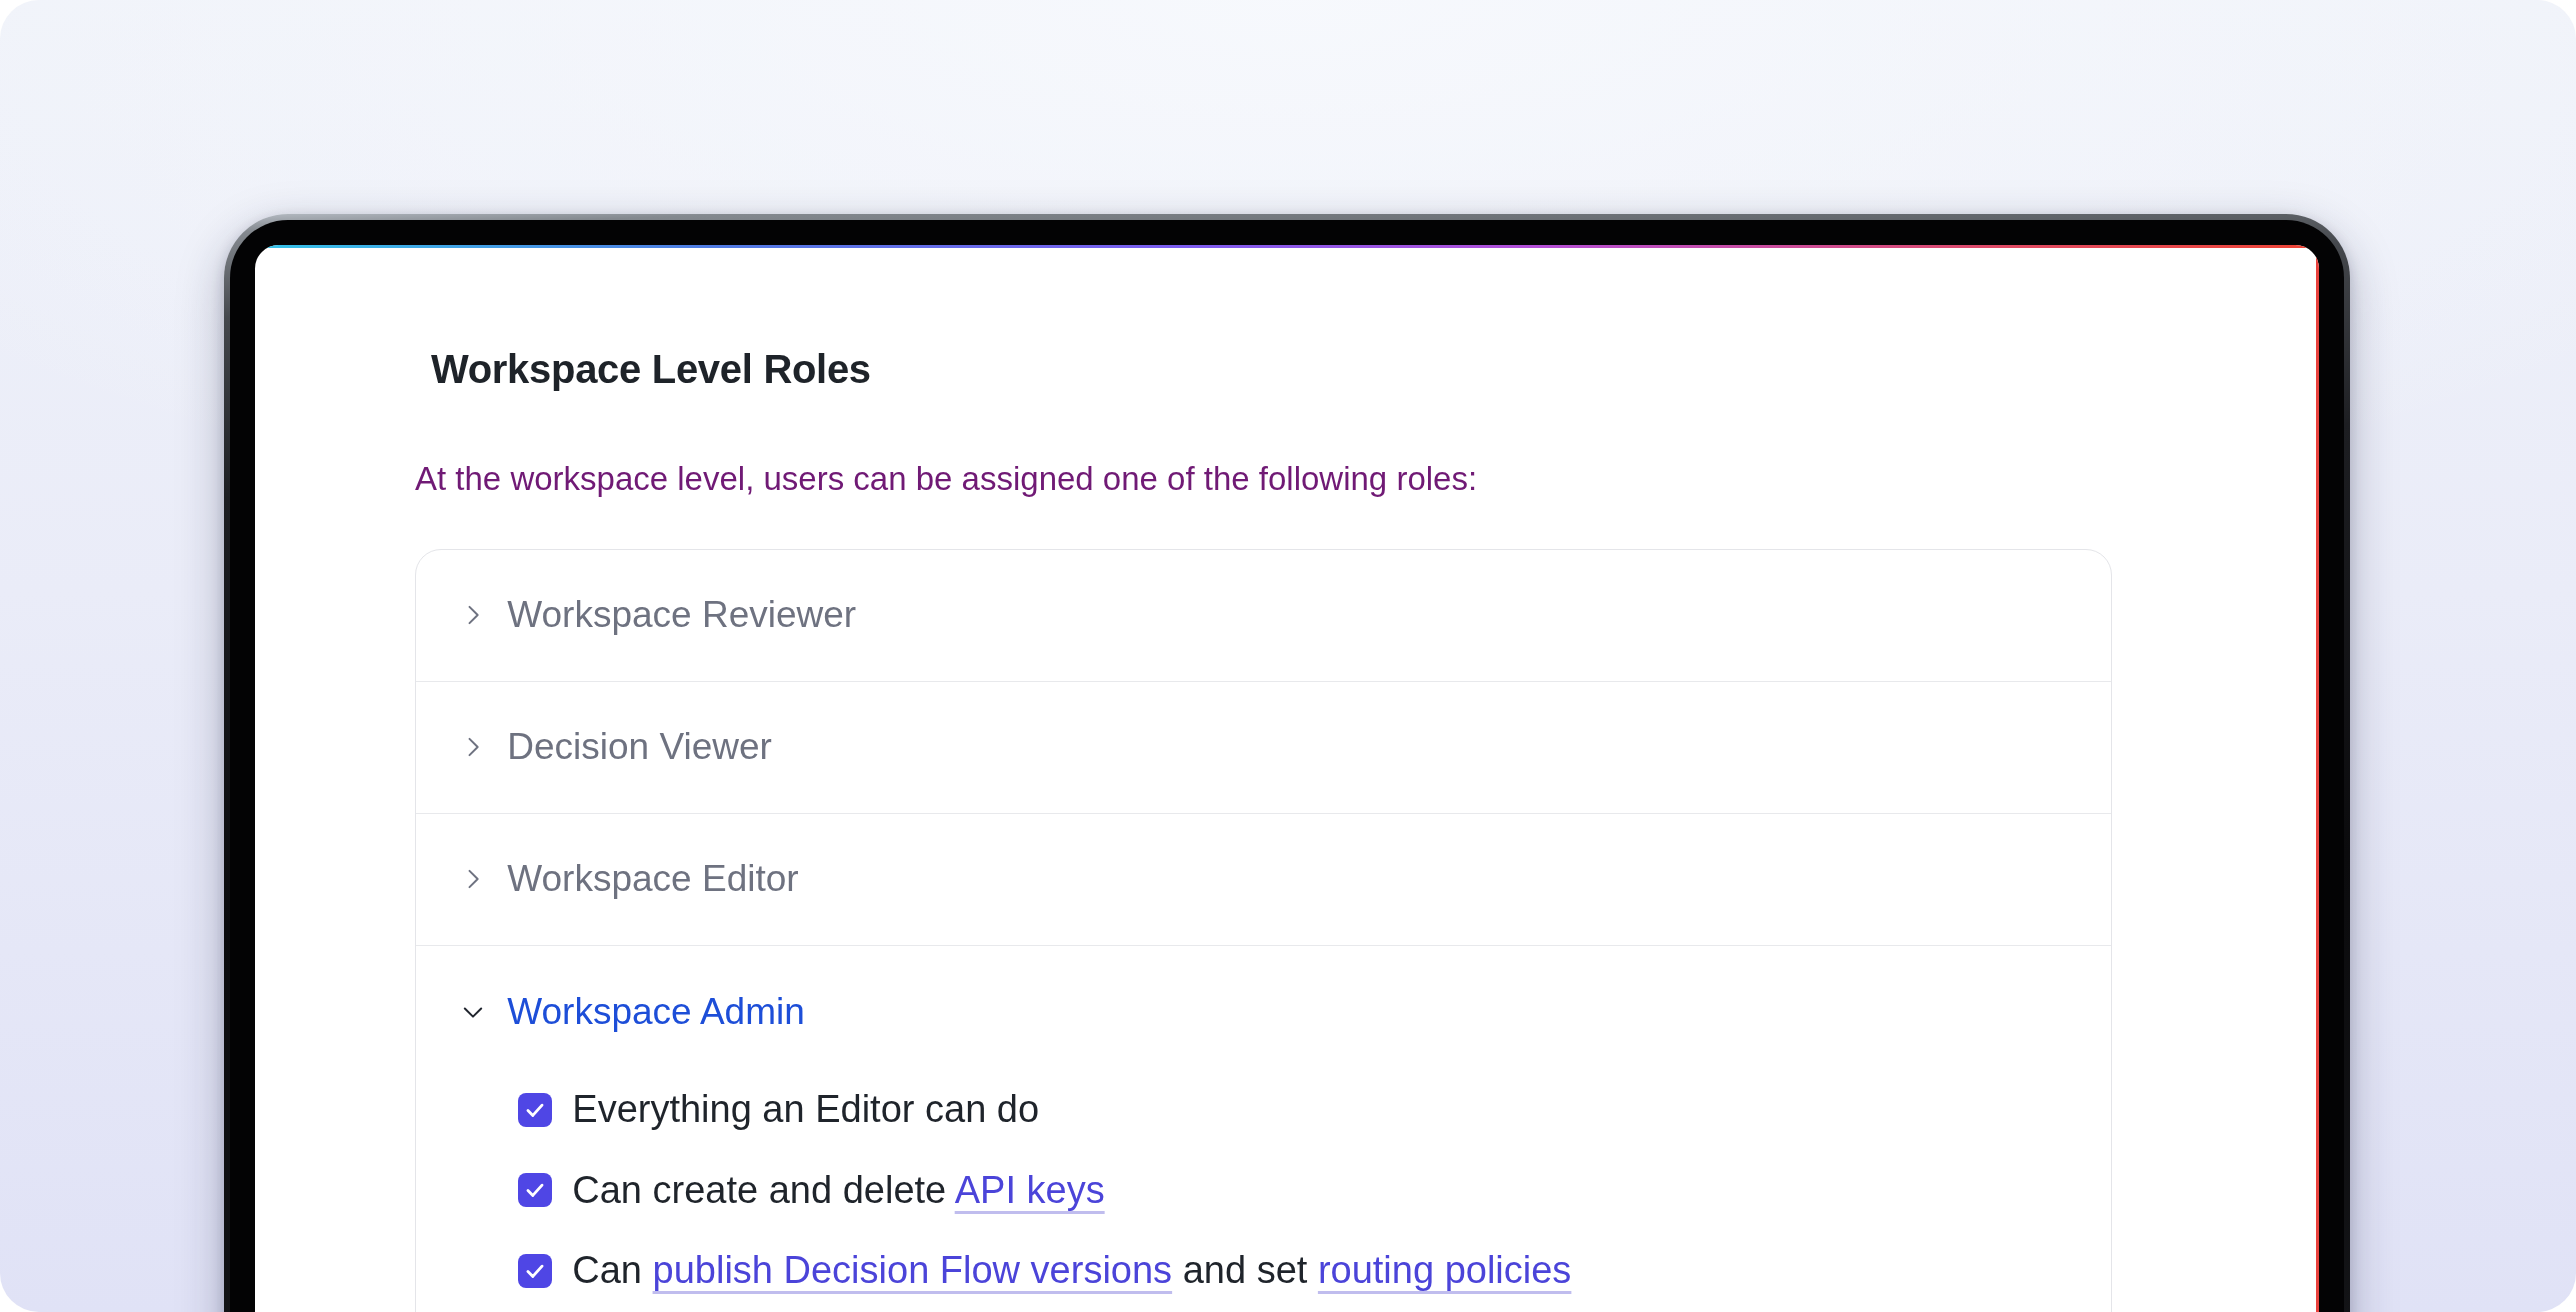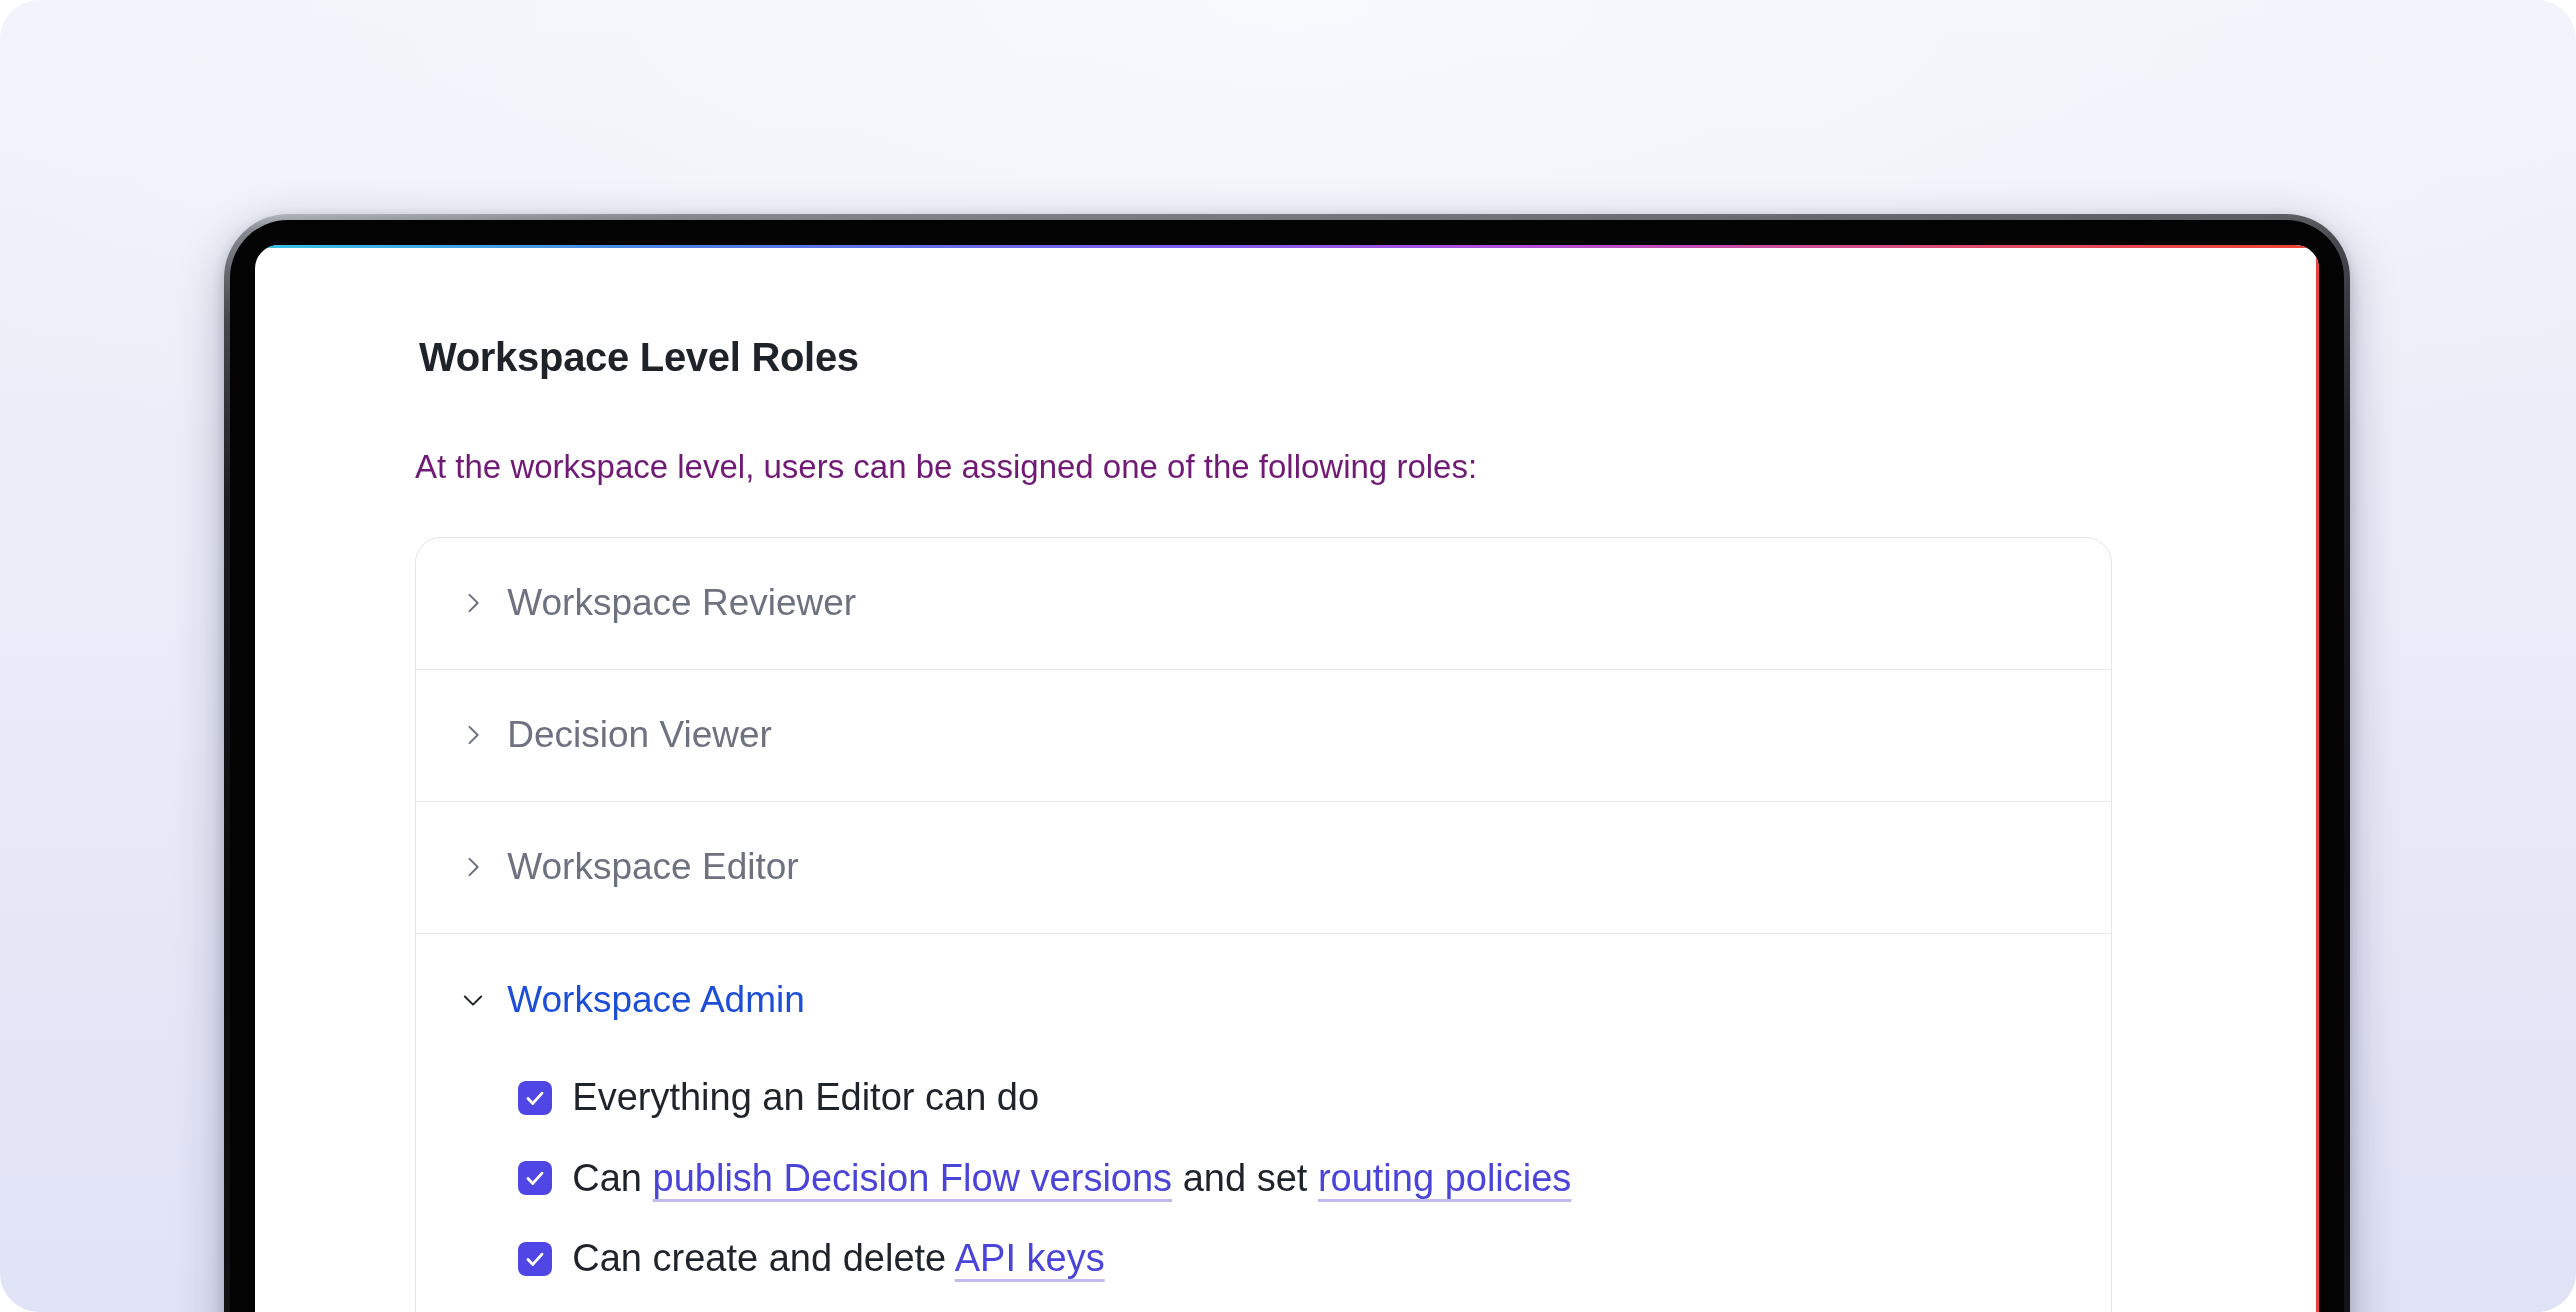--- a/index.html
+++ b/index.html
@@ -47,21 +47,21 @@
     z-index: 3;
   }
   .redline {
     position: absolute; top: 0; right: 0; bottom: 0; width: 2.7px;
     background: #e8413c;
     z-index: 3;
   }
   .screen-content { padding: 83px 0 0 160px; }
 
   .page-title {
-    margin: 4px;
+    margin: 16px;
     font-size: 40px;
     line-height: 1.25;
     font-weight: 700;
     letter-spacing: -0.3px;
     color: #1e2329;
   }
   .intro {
     margin: 64px 11px 0 0;
     font-size: 33px;
     line-height: 1.3;
@@ -198,30 +198,30 @@
                   </span>
                   <span class="perm-text"><span>Everything an Editor can do</span></span>
                 </div>
 
                 <div class="perm-item">
                   <span class="checkbox">
                     <svg viewBox="0 0 24 24" fill="none" stroke="#ffffff" stroke-width="2.6" stroke-linecap="round" stroke-linejoin="round">
                         <polyline points="5.5 12.5 10 17 18.5 7.5"></polyline>
                       </svg>
                   </span>
+                  <span class="perm-text"><span>Can create and delete </span><a>API keys</a></span>
+                </div>
+
+                <div class="perm-item">
+                  <span class="checkbox">
+                    <svg viewBox="0 0 24 24" fill="none" stroke="#ffffff" stroke-width="2.6" stroke-linecap="round" stroke-linejoin="round">
+                        <polyline points="5.5 12.5 10 17 18.5 7.5"></polyline>
+                      </svg>
+                  </span>
                   <span class="perm-text"><span>Can </span><a>publish Decision Flow versions</a><span> and set </span><a>routing policies</a></span>
-                </div>
-
-                <div class="perm-item">
-                  <span class="checkbox">
-                    <svg viewBox="0 0 24 24" fill="none" stroke="#ffffff" stroke-width="2.6" stroke-linecap="round" stroke-linejoin="round">
-                        <polyline points="5.5 12.5 10 17 18.5 7.5"></polyline>
-                      </svg>
-                  </span>
-                  <span class="perm-text"><span>Can create and delete </span><a>API keys</a></span>
                 </div>
 
                 <div class="perm-item">
                   <span class="checkbox">
                     <svg viewBox="0 0 24 24" fill="none" stroke="#ffffff" stroke-width="2.6" stroke-linecap="round" stroke-linejoin="round">
                         <polyline points="5.5 12.5 10 17 18.5 7.5"></polyline>
                       </svg>
                   </span>
                   <span class="perm-text"><span>Can set up new connections with external data providers</span></span>
                 </div>

